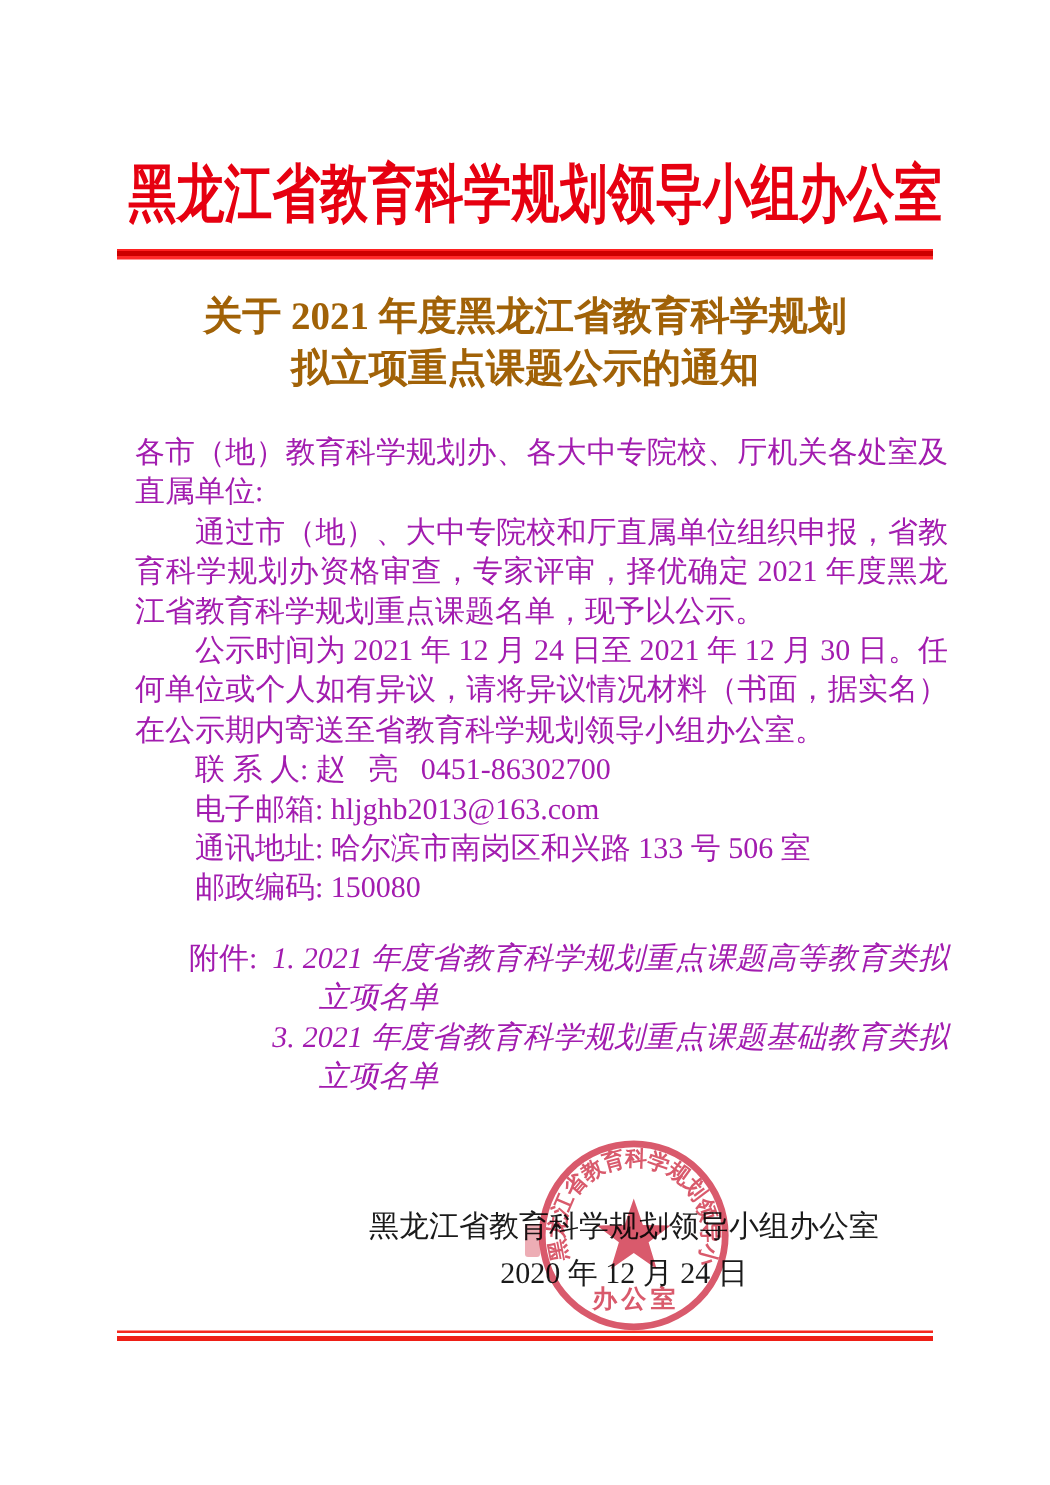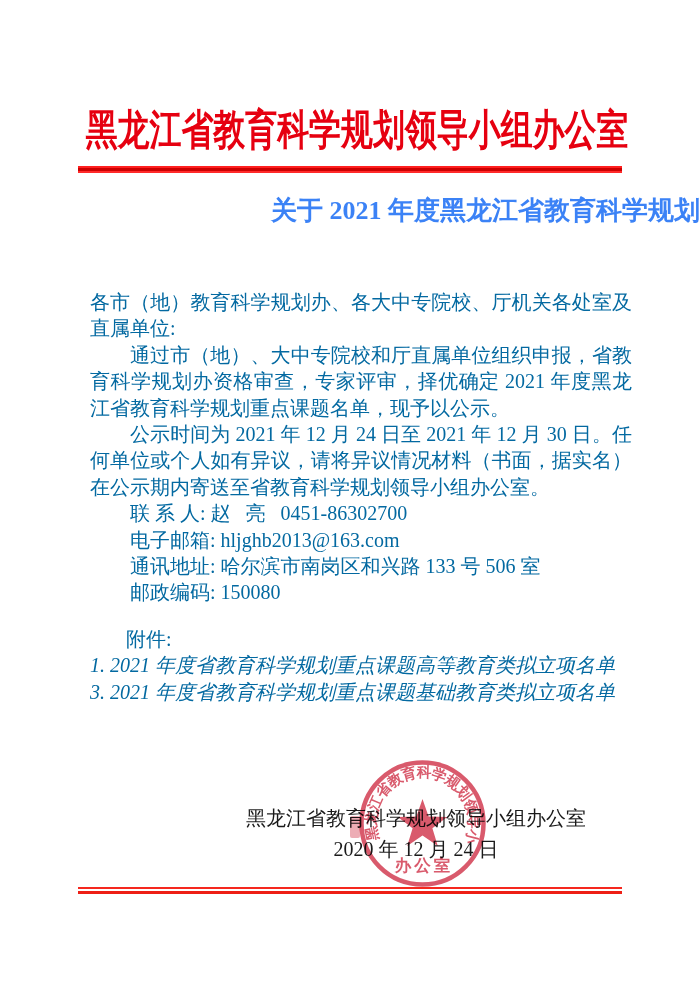--- a/index.html
+++ b/index.html
@@ -12,33 +12,33 @@
   .letterhead .lh-inner{
     display:inline-block;font-size:42px;font-weight:bold;color:#e60010;
     white-space:nowrap;line-height:46px;transform:scaleX(0.76);transform-origin:center;
   }
   .rule-top{
     position:absolute;left:78px;top:166px;width:544px;height:7px;
     background:linear-gradient(to bottom,#ff2020 0,#ff2020 1.5px,#cc0000 1.5px,#cc0000 5px,#ff2a2a 5px,#ff2a2a 7px);
   }
   
   .doc-title{
-    position:absolute;top:193px;left:0;width:700px;text-align:right;
-    font-size:26px;font-weight:bold;color:#3b82f6;line-height:35px;
+    position:absolute;top:193px;left:0;width:700px;text-align:center;
+    font-size:26px;font-weight:bold;color:#a16207;line-height:35px;
   }
   
   .body-col{
     position:absolute;left:90px;top:289px;width:542px;
-    font-size:20px;line-height:26.4px;color:#0369a1;
+    font-size:20px;line-height:26.4px;color:#a21caf;
   }
   .body-col p{margin:0;text-align:justify;}
   .indent{text-indent:2em;}
   .contact{white-space:pre-wrap;text-indent:2em;text-align:left;}
   
-  .attachments{display:flex;margin-top:20px;flex-direction:column;}
+  .attachments{display:flex;margin-top:20px;}
   .att-label{flex:0 0 auto;padding-left:36px;margin-right:10px;}
   .att-list{flex:1 1 auto;font-style:italic;}
   .att-item{padding-left:1.55em;text-indent:-1.55em;text-align:justify;}
   
   .signature{
     position:absolute;left:236px;top:803px;width:360px;text-align:center;
     font-size:20px;line-height:31px;color:#1a1a1a;
   }
   
   .seal{position:absolute;left:357px;top:758px;width:131px;height:131px;
@@ -58,20 +58,21 @@
 <div class="page">
 
   <div class="letterhead">
     <span class="lh-inner">黑龙江省教育科学规划领导小组办公室</span>
   </div>
 
   <div class="rule-top"></div>
 
   <div class="doc-title">
     <div>关于 2021 年度黑龙江省教育科学规划</div>
+    <div>拟立项重点课题公示的通知</div>
   </div>
 
   <div class="body-col">
     <p>各市（地）教育科学规划办、各大中专院校、厅机关各处室及直属单位:</p>
     <p class="indent">通过市（地）、大中专院校和厅直属单位组织申报，省教育科学规划办资格审查，专家评审，择优确定 2021 年度黑龙江省教育科学规划重点课题名单，现予以公示。</p>
     <p class="indent">公示时间为 2021 年 12 月 24 日至 2021 年 12 月 30 日。任何单位或个人如有异议，请将异议情况材料（书面，据实名）在公示期内寄送至省教育科学规划领导小组办公室。</p>
     <p class="contact">联 系 人: 赵   亮   0451-86302700</p>
     <p class="contact">电子邮箱: hljghb2013@163.com</p>
     <p class="contact">通讯地址: 哈尔滨市南岗区和兴路 133 号 506 室</p>
     <p class="contact">邮政编码: 150080</p>

